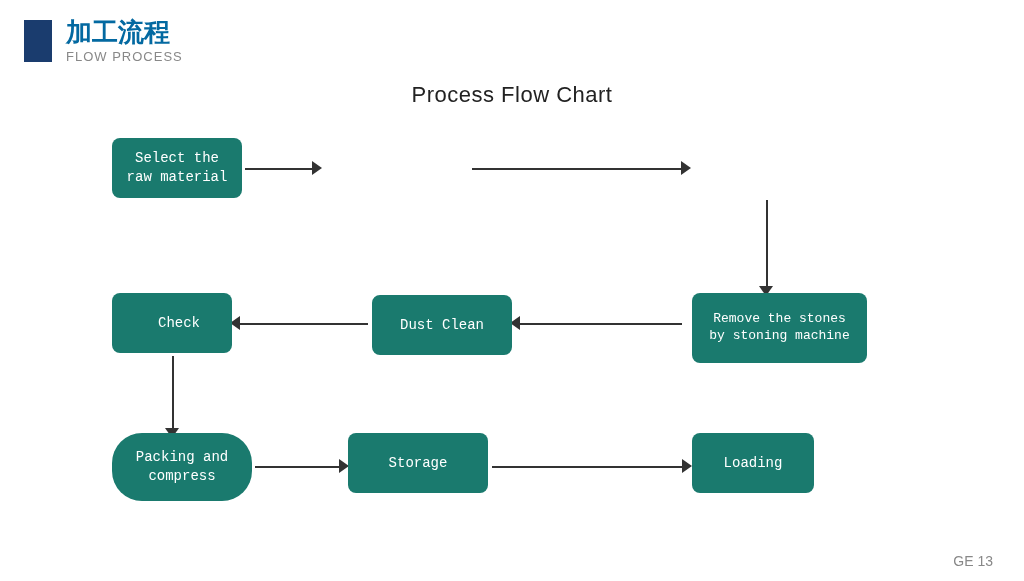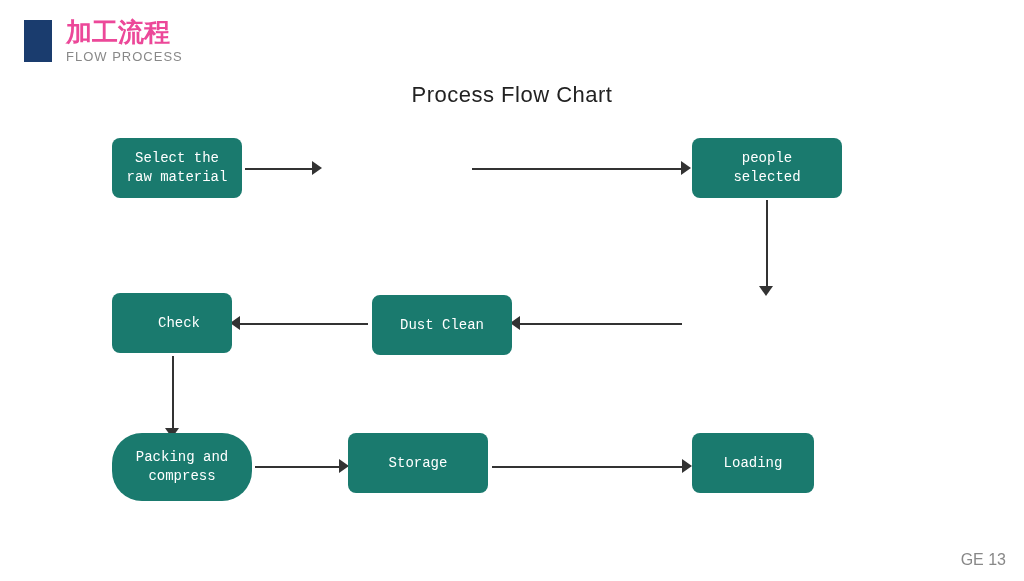--- a/index.html
+++ b/index.html
@@ -36,21 +36,21 @@
     }
 
     .header-text-block {
       display: flex;
       flex-direction: column;
     }
 
     .header-title-zh {
       font-size: 26px;
       font-weight: bold;
-      color: #ec4899;
+      color: #0369a1;
       line-height: 1.1;
     }
 
     .header-title-en {
       font-size: 13px;
       color: #888;
       letter-spacing: 1px;
       margin-top: 2px;
     }
 
@@ -79,22 +79,22 @@
       padding: 10px 14px;
       line-height: 1.3;
       position: relative;
       z-index: 2;
     }
 
     
     .page-number {
       position: absolute;
       bottom: 12px;
-      right: 18px;
-      font-size: 16px;
+      right: 31px;
+      font-size: 14px;
       color: #888;
       text-align: right;
     }
 
     
     .flow-absolute {
       position: relative;
       width: 960px;
       margin: 0 auto;
       height: 370px;
@@ -180,33 +180,33 @@
     </div>
   </div>
 
   <div class="main-title">Process Flow Chart</div>
 
   <div class="flow-absolute">
 
     <div id="node-select" class="flow-node">
       <span>Select the raw material</span>
     </div>
-    <div id="node-people" class="flow-node">
-      <span>people selected</span>
-    </div>
 
     <div class="arr-h" style="top:30px; left:213px; width:70px;"></div>
     <div class="arr-arrowhead-right" style="top:23px; left:280px;"></div>
 
     <div class="arr-h" style="top:30px; left:440px; width:212px;"></div>
     <div class="arr-arrowhead-right" style="top:23px; left:649px;"></div>
 
     <div class="arr-v" style="top:62px; left:734px; height:90px;"></div>
     <div class="arr-arrowhead-down" style="top:148px; left:727px;"></div>
 
+    <div id="node-remove" class="flow-node">
+      <span>Remove the stones by stoning machine</span>
+    </div>
     <div id="node-dustclean" class="flow-node">
       <span>Dust Clean</span>
     </div>
     <div id="node-check" class="flow-node">
       <span>Check</span>
     </div>
 
     <div class="arr-h" style="top:185px; left:488px; width:162px;"></div>
     <div class="arr-arrowhead-left" style="top:178px; left:478px;"></div>
 

